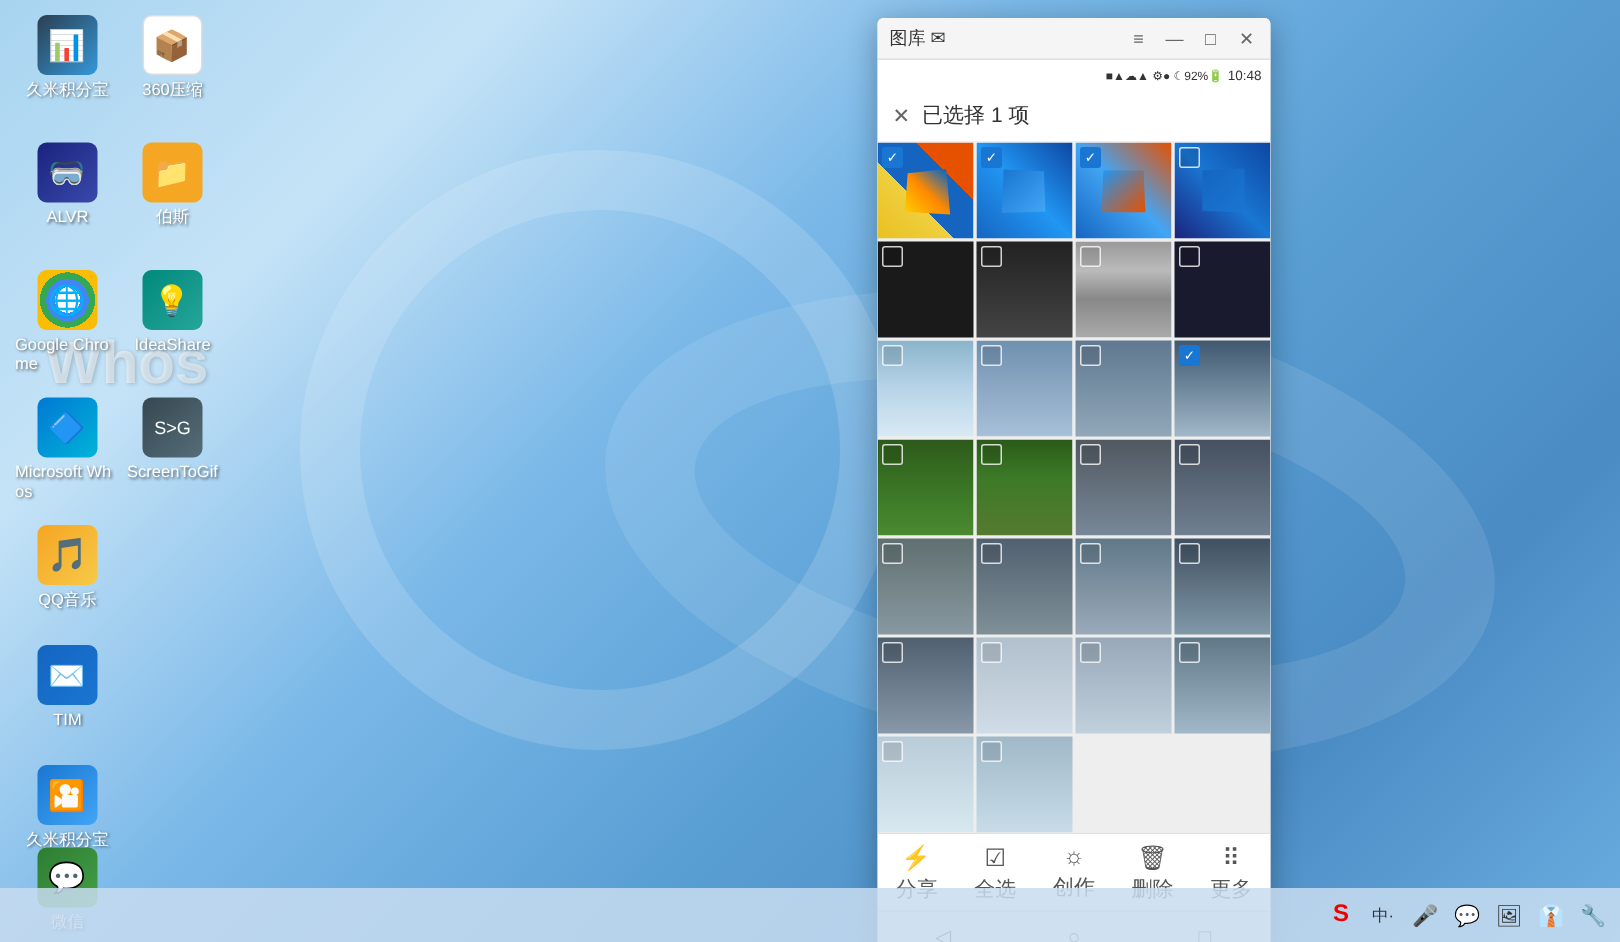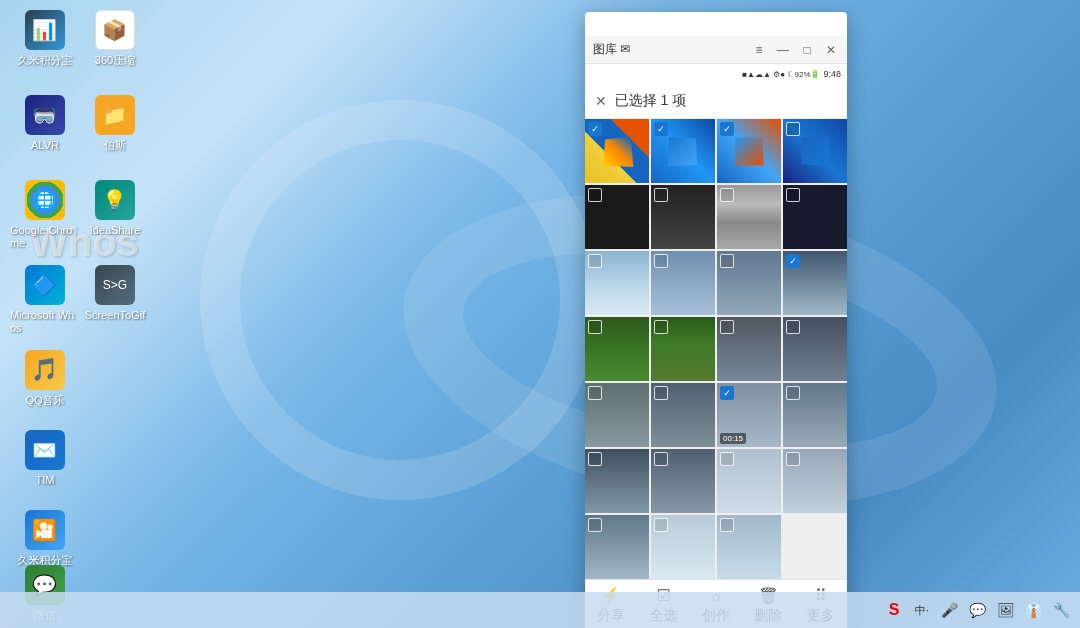--- a/index.html
+++ b/index.html
@@ -80,21 +80,20 @@
       overflow: hidden;
     }
 
     .window-titlebar {
       background: #f5f5f5;
       height: 28px;
       display: flex;
       align-items: center;
       padding: 0 8px;
       border-bottom: 1px solid #e0e0e0;
-      margin-top: 24px;
     }
     .window-title {
       font-size: 12px;
       color: #333;
       flex: 1;
     }
     .window-controls {
       display: flex;
       gap: 8px;
       align-items: center;
@@ -368,21 +367,21 @@
     <div class="window-controls">
       <span class="window-control">≡</span>
       <span class="window-control">—</span>
       <span class="window-control">□</span>
       <span class="window-control win-close">✕</span>
     </div>
   </div>
 
   <div class="phone-statusbar">
     <span style="font-size:8px;">■▲☁▲ ⚙● ☾92%🔋</span>
-    <span style="font-size:9px;font-weight:500;">9:48</span>
+    <span style="font-size:9px;font-weight:500;">10:48</span>
   </div>
 
   <div class="photo-header">
     <span class="close-btn">✕</span>
     <span class="selected-count">已选择 1 项</span>
   </div>
 
   <div class="photo-grid">
 
     <div class="photo-cell cell-cube1">
@@ -454,24 +453,20 @@
     <div class="photo-cell cell-mtn2">
       <div style="width:100%;height:100%;background:linear-gradient(180deg,#455060 0%,#708090 100%);"></div>
       <div class="checkbox"></div>
     </div>
 
     <div class="photo-cell" style="background:linear-gradient(180deg,#607070 0%,#8898a0 100%);">
       <div class="checkbox"></div>
     </div>
     <div class="photo-cell" style="background:linear-gradient(180deg,#506070 0%,#809098 100%);">
       <div class="checkbox"></div>
-    </div>
-    <div class="photo-cell" style="background:linear-gradient(180deg,#8090a0 0%,#a8b8c8 100%);">
-      <div class="video-duration">00:15</div>
-      <div class="checkbox checked"></div>
     </div>
     <div class="photo-cell" style="background:linear-gradient(180deg,#607888 0%,#9aaabb 100%);">
       <div class="checkbox"></div>
     </div>
 
     <div class="photo-cell" style="background:linear-gradient(180deg,#405060 0%,#8098a8 100%);">
       <div class="checkbox"></div>
     </div>
     <div class="photo-cell" style="background:linear-gradient(180deg,#506070 0%,#8898a8 100%);">
       <div class="checkbox"></div>

